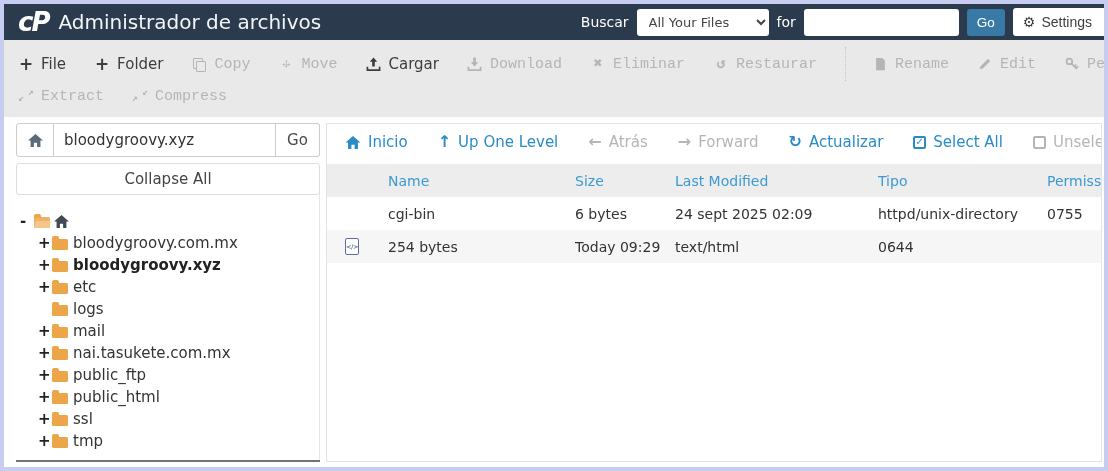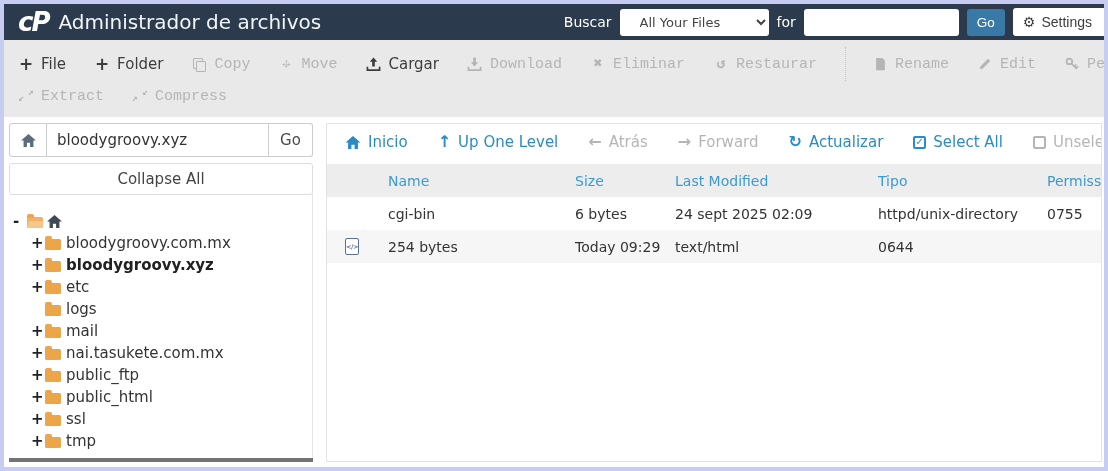--- a/index.html
+++ b/index.html
@@ -10,21 +10,21 @@
     position:relative;
   }
   .window { position:absolute; left:4px; top:4px; width:1100px; height:463px; background:#fff; overflow:hidden; }
 
   
   .hdr { height:36px; background:#2b3b4d; display:flex; align-items:center; padding:0 0 0 14px; color:#fff; }
   .logo { font-size:26px; font-weight:800; font-style:italic; letter-spacing:-2px; color:#fff; line-height:1; margin-right:10px; }
   .app-title { font-size:20px; color:#f2f5f7; }
   .hdr-right { margin-left:auto; display:flex; align-items:center; gap:8px; }
   .hdr-label { font-size:14px; color:#fff; }
-  .scope-select { width:149px; height:27px; border:none; border-radius:3px; font-size:13px; color:#444; padding:0 4px 0 16px;
+  .scope-select { width:132px; height:27px; border:none; border-radius:3px; font-size:13px; color:#444; padding:0 4px 0 8px;
                   font-family:"DejaVu Sans","Liberation Sans",sans-serif; background:#fff; }
   .search-input { width:155px; height:27px; border:none; border-radius:3px; padding:0 8px; font-size:13px; color:#333; }
   .go-btn-hdr { width:38px; height:27px; border:none; border-radius:3px; background:#3879a6; color:#fff; font-size:13.5px; cursor:pointer; }
   .settings-btn { height:28px; border:none; border-radius:3px 0 0 3px; background:#fff; color:#3d3d3d; font-size:14px;
                   padding:0 12px 0 10px; display:flex; align-items:center; gap:6px; cursor:pointer; }
   .gear { font-size:14px; line-height:1; }
 
   
   .toolbar { background:#e9e9e9; padding:9px 14px 8px; height:77px; }
   .tb-row { display:flex; align-items:center; height:30px; }
@@ -43,21 +43,21 @@
   
   .move-ic { position:relative; width:14px; height:14px; display:inline-block; }
   .move-ic span { position:absolute; left:0; top:0; width:14px; height:14px; font-size:13px; line-height:14px; text-align:center; font-weight:700; }
   
   .diag { position:relative; width:14px; height:14px; display:inline-block; }
   .diag b { position:absolute; font-size:10px; font-weight:700; line-height:1; }
   .diag .a1 { top:-1px; right:-1px; }
   .diag .a2 { bottom:-1px; left:-1px; }
 
   
-  .sidebar { position:absolute; left:5px; top:119px; width:304px; bottom:5px; border-bottom:4px solid #737373; }
+  .sidebar { position:absolute; left:12px; top:119px; width:304px; bottom:5px; border-bottom:2px solid #737373; }
   .sidebar::after { content:""; position:absolute; right:0; top:70px; bottom:0; border-right:1px solid #e6e6e6; }
   .path-row { display:flex; height:34px; }
   .home-btn { width:38px; border:1px solid #ccc; border-radius:3px 0 0 3px; background:#fff; color:#5a6b7a;
               display:flex; align-items:center; justify-content:center; cursor:pointer; }
   .path-input { flex:1; border:1px solid #ccc; border-left:none; padding:0 10px; font-size:15px; color:#333;
                 font-family:inherit; min-width:0; }
   .go-btn-side { width:44px; border:1px solid #ccc; border-left:none; border-radius:0 3px 3px 0; background:#fff;
                  color:#4a4a4a; font-size:15px; font-family:inherit; cursor:pointer; }
   .collapse-btn { margin-top:6px; width:100%; height:32px; border:1px solid #ddd; border-radius:3px; background:#fff;
                   color:#444; font-size:15px; font-family:inherit; cursor:pointer; }

